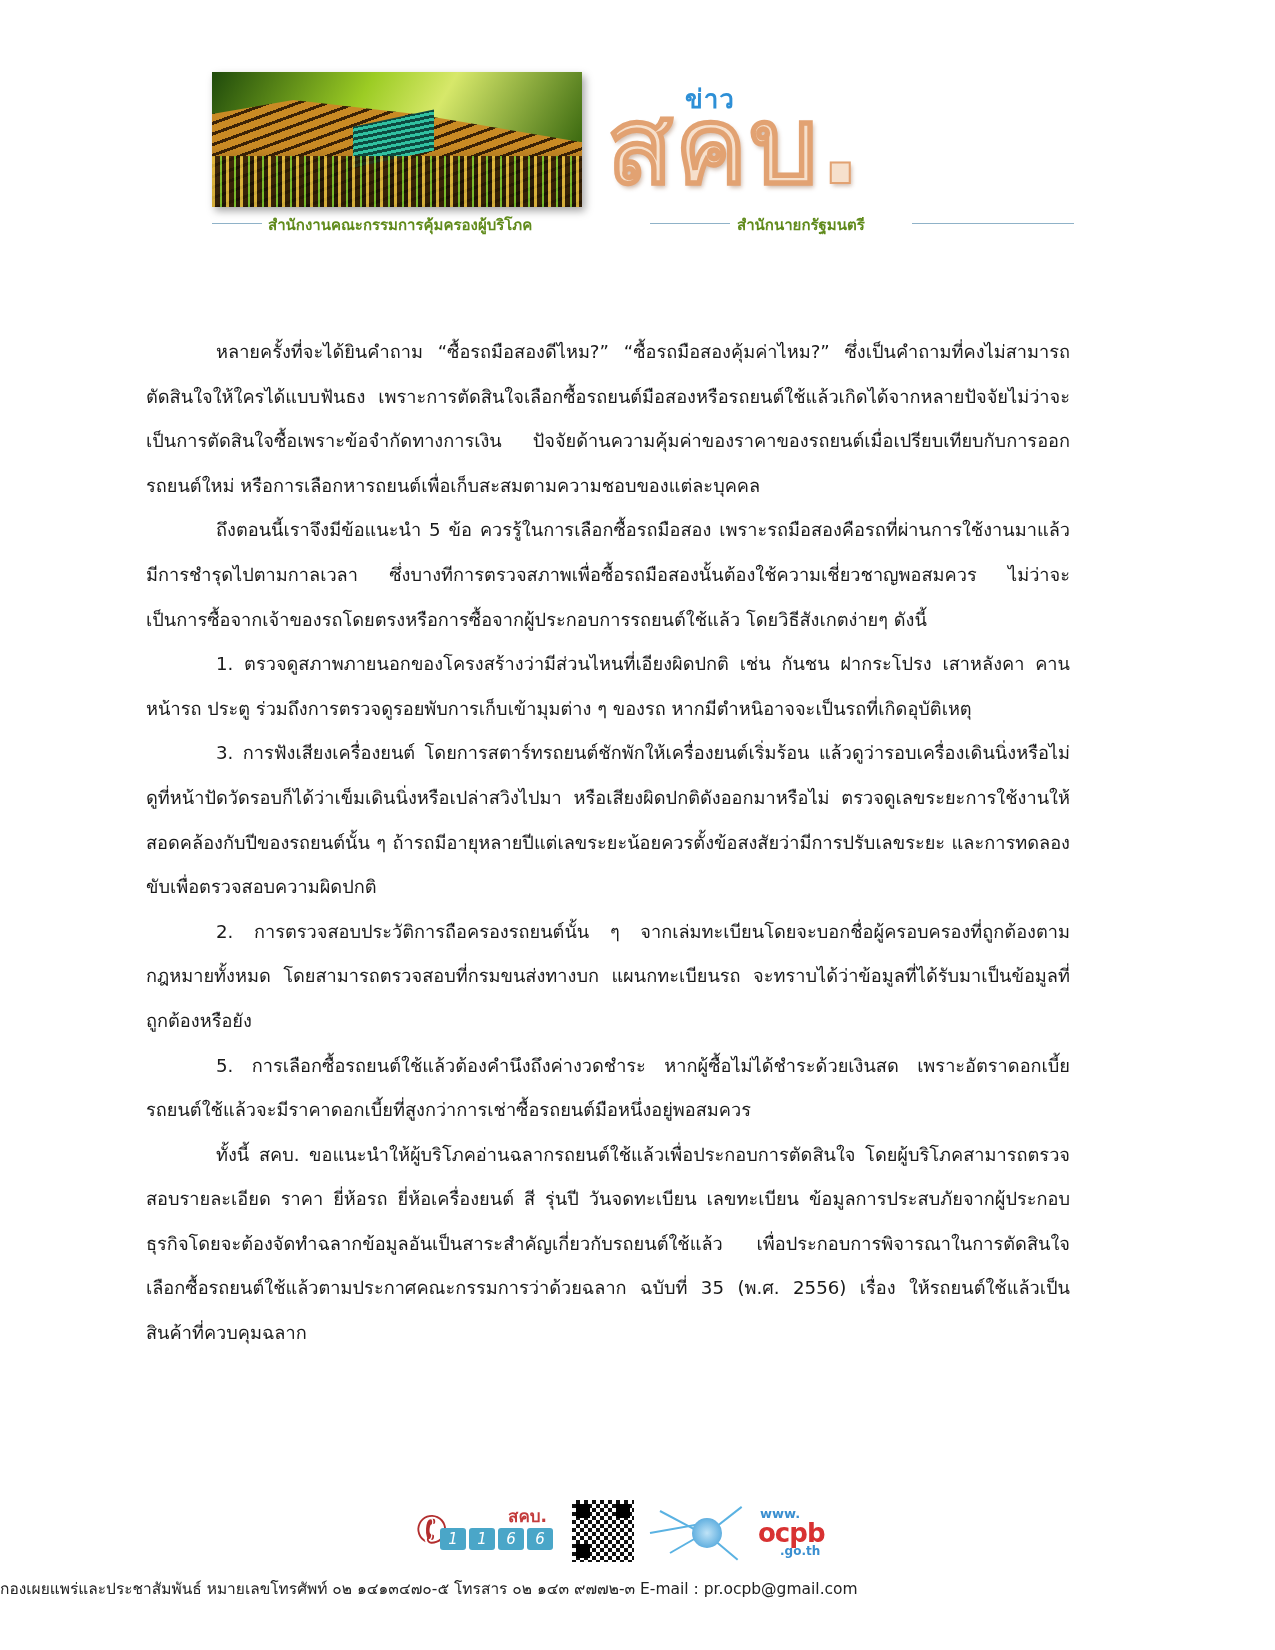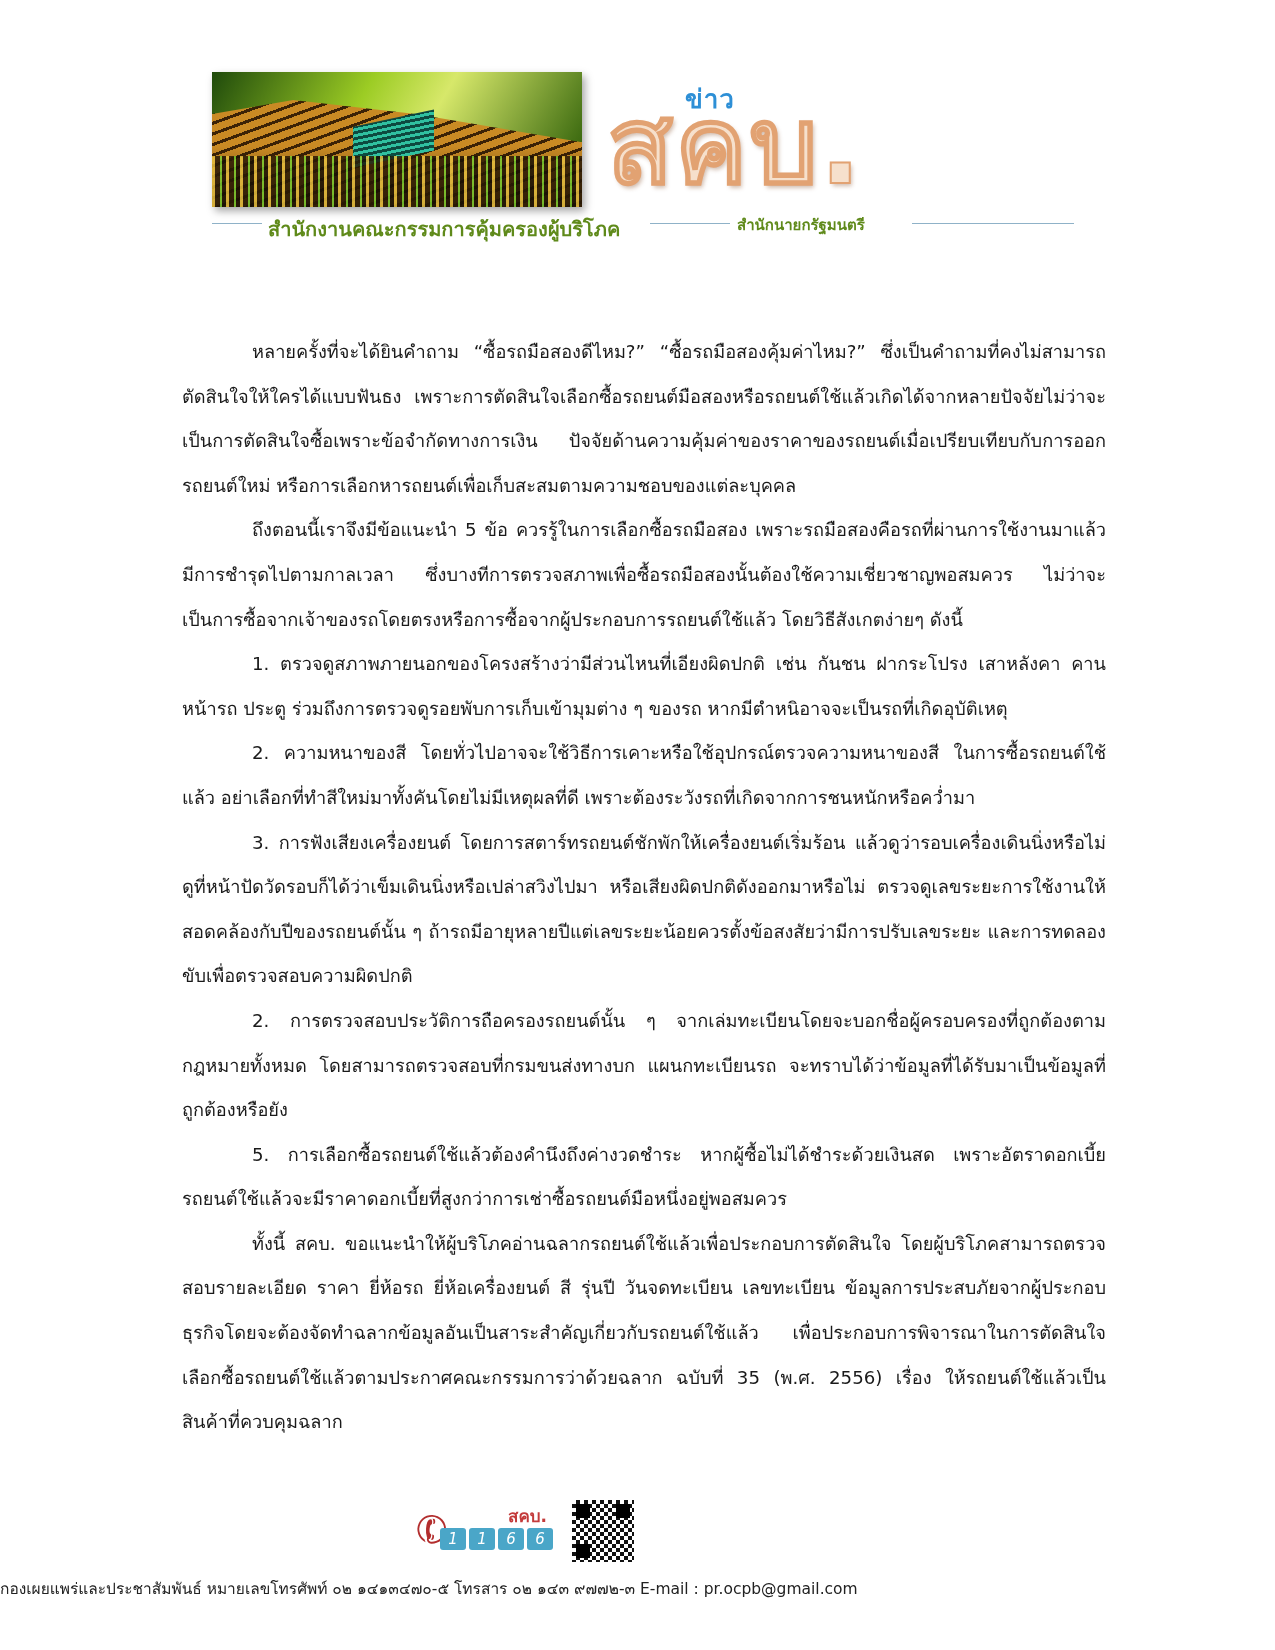--- a/index.html
+++ b/index.html
@@ -27,28 +27,28 @@
     color:#f6e0cc;-webkit-text-stroke:2px #e2a272;text-shadow:2px 3px 4px rgba(120,60,20,.35);font-family:"DejaVu Sans",sans-serif;letter-spacing:2px;}
   .seal{position:absolute;left:738px;top:8px;width:102px;height:102px;border-radius:50%;
     background:radial-gradient(circle,#f3a020 0 38%,#d8401c 39% 62%,#c93516 63% 100%);
     box-shadow:0 0 0 3px #e55a22 inset;}
   .seal .inner{position:absolute;left:24px;top:20px;width:54px;height:54px;border-radius:6px;
     background:#e89a28;border:2px solid #9a2a10;}
   .seal .num{position:absolute;left:22px;top:66px;width:58px;text-align:center;font-size:10px;color:#7a1a08;font-weight:bold;}
 
   .orgline{position:absolute;left:0;top:143px;width:862px;height:20px;}
   .orgline .rule{position:absolute;top:10px;height:1px;background:#8fb2c8;}
-  .orgline .org1{position:absolute;left:56px;top:0;font-size:20px;font-weight:bold;color:#5f8a1a;white-space:nowrap;}
+  .orgline .org1{position:absolute;left:56px;top:0;font-size:15px;font-weight:bold;color:#5f8a1a;white-space:nowrap;}
   .orgline .org2{position:absolute;left:525px;top:0;font-size:15px;font-weight:bold;color:#5f8a1a;white-space:nowrap;}
 
   
   .title{position:absolute;left:0;top:266px;width:1275px;text-align:center;font-size:27px;font-weight:bold;color:#111;}
 
   
-  .body{position:absolute;left:146px;top:330px;width:924px;font-size:18.2px;line-height:44.6px;color:#1a1a1a;text-align:justify;margin-left:36px;}
+  .body{position:absolute;left:146px;top:330px;width:924px;font-size:18.2px;line-height:44.6px;color:#1a1a1a;text-align:justify;}
   .body p{margin:0;text-indent:70px;}
 
   
   .flogos{position:absolute;left:408px;top:1496px;width:440px;height:72px;}
   .hotline{position:absolute;left:0;top:4px;width:152px;height:60px;}
   .hotline .handset{position:absolute;left:8px;top:8px;font-size:38px;color:#b32e2e;transform:rotate(-20deg);}
   .hotline .brand{position:absolute;left:100px;top:2px;font-size:17px;font-weight:bold;color:#c33b3b;}
   .hotline .digits{position:absolute;left:32px;top:28px;display:flex;gap:3px;}
   .hotline .digits span{display:inline-block;width:26px;height:22px;background:#4aa6c8;color:#fff;font-size:15px;text-align:center;line-height:22px;border-radius:3px;font-style:italic;}
   .qr{position:absolute;left:162px;top:2px;width:62px;height:62px;
@@ -88,38 +88,48 @@
       <div class="org2">สำนักนายกรัฐมนตรี</div>
       <div class="rule" style="left:700px;width:162px;"></div>
     </div>
   </div>
 
 
   <div class="body">
     <p>หลายครั้งที่จะได้ยินคำถาม “ซื้อรถมือสองดีไหม?” “ซื้อรถมือสองคุ้มค่าไหม?” ซึ่งเป็นคำถามที่คงไม่สามารถตัดสินใจให้ใครได้แบบฟันธง เพราะการตัดสินใจเลือกซื้อรถยนต์มือสองหรือรถยนต์ใช้แล้วเกิดได้จากหลายปัจจัยไม่ว่าจะเป็นการตัดสินใจซื้อเพราะข้อจำกัดทางการเงิน ปัจจัยด้านความคุ้มค่าของราคาของรถยนต์เมื่อเปรียบเทียบกับการออกรถยนต์ใหม่ หรือการเลือกหารถยนต์เพื่อเก็บสะสมตามความชอบของแต่ละบุคคล</p>
     <p>ถึงตอนนี้เราจึงมีข้อแนะนำ 5 ข้อ ควรรู้ในการเลือกซื้อรถมือสอง เพราะรถมือสองคือรถที่ผ่านการใช้งานมาแล้วมีการชำรุดไปตามกาลเวลา ซึ่งบางทีการตรวจสภาพเพื่อซื้อรถมือสองนั้นต้องใช้ความเชี่ยวชาญพอสมควร ไม่ว่าจะเป็นการซื้อจากเจ้าของรถโดยตรงหรือการซื้อจากผู้ประกอบการรถยนต์ใช้แล้ว โดยวิธีสังเกตง่ายๆ ดังนี้</p>
     <p>1. ตรวจดูสภาพภายนอกของโครงสร้างว่ามีส่วนไหนที่เอียงผิดปกติ เช่น กันชน ฝากระโปรง เสาหลังคา คานหน้ารถ ประตู ร่วมถึงการตรวจดูรอยพับการเก็บเข้ามุมต่าง ๆ ของรถ หากมีตำหนิอาจจะเป็นรถที่เกิดอุบัติเหตุ</p>
-    <p>2. ความหนาของสี โดยทั่วไปอาจจะใช้วิธีการเคาะหรือใช้อุปกรณ์ตรวจความหนาของสี ในการซื้อรถยนต์ใช้แล้ว อย่าเลือกที่ทำสีใหม่มาทั้งคันโดยไม่มีเหตุผลที่ดี เพราะต้องระวังรถที่เกิดจากการชนหนักหรือคว่ำมา</p>
     <p>3. การฟังเสียงเครื่องยนต์ โดยการสตาร์ทรถยนต์ชักพักให้เครื่องยนต์เริ่มร้อน แล้วดูว่ารอบเครื่องเดินนิ่งหรือไม่ ดูที่หน้าปัดวัดรอบก็ได้ว่าเข็มเดินนิ่งหรือเปล่าสวิงไปมา หรือเสียงผิดปกติดังออกมาหรือไม่ ตรวจดูเลขระยะการใช้งานให้สอดคล้องกับปีของรถยนต์นั้น ๆ ถ้ารถมีอายุหลายปีแต่เลขระยะน้อยควรตั้งข้อสงสัยว่ามีการปรับเลขระยะ และการทดลองขับเพื่อตรวจสอบความผิดปกติ</p>
     <p>2. การตรวจสอบประวัติการถือครองรถยนต์นั้น ๆ จากเล่มทะเบียนโดยจะบอกชื่อผู้ครอบครองที่ถูกต้องตามกฎหมายทั้งหมด โดยสามารถตรวจสอบที่กรมขนส่งทางบก แผนกทะเบียนรถ จะทราบได้ว่าข้อมูลที่ได้รับมาเป็นข้อมูลที่ถูกต้องหรือยัง</p>
     <p>5. การเลือกซื้อรถยนต์ใช้แล้วต้องคำนึงถึงค่างวดชำระ หากผู้ซื้อไม่ได้ชำระด้วยเงินสด เพราะอัตราดอกเบี้ยรถยนต์ใช้แล้วจะมีราคาดอกเบี้ยที่สูงกว่าการเช่าซื้อรถยนต์มือหนึ่งอยู่พอสมควร</p>
     <p>ทั้งนี้ สคบ. ขอแนะนำให้ผู้บริโภคอ่านฉลากรถยนต์ใช้แล้วเพื่อประกอบการตัดสินใจ โดยผู้บริโภคสามารถตรวจสอบรายละเอียด ราคา ยี่ห้อรถ ยี่ห้อเครื่องยนต์ สี รุ่นปี วันจดทะเบียน เลขทะเบียน ข้อมูลการประสบภัยจากผู้ประกอบธุรกิจโดยจะต้องจัดทำฉลากข้อมูลอันเป็นสาระสำคัญเกี่ยวกับรถยนต์ใช้แล้ว เพื่อประกอบการพิจารณาในการตัดสินใจเลือกซื้อรถยนต์ใช้แล้วตามประกาศคณะกรรมการว่าด้วยฉลาก ฉบับที่ 35 (พ.ศ. 2556) เรื่อง ให้รถยนต์ใช้แล้วเป็นสินค้าที่ควบคุมฉลาก</p>
   </div>
 
   <div class="flogos">
     <div class="hotline">
       <span class="handset">✆</span>
       <span class="brand">สคบ.</span>
       <div class="digits">
         <span>1</span>
         <span>1</span>
         <span>6</span>
         <span>6</span>
       </div>
     </div>
     <div class="qr"></div>
+    <div class="netlogo">
+      <div class="spoke" style="left:10px;top:36px;width:50px;transform:rotate(-10deg);"></div>
+      <div class="spoke" style="left:20px;top:14px;width:44px;transform:rotate(28deg);"></div>
+      <div class="spoke" style="left:67px;top:37px;width:44px;transform:rotate(-38deg);"></div>
+      <div class="spoke" style="left:67px;top:37px;width:40px;transform:rotate(40deg);"></div>
+      <div class="spoke" style="left:30px;top:56px;width:40px;transform:rotate(-30deg);"></div>
+      <div class="hub"></div>
+      <span class="www">www.</span>
+      <span class="ocpb">ocpb</span>
+      <span class="gov">.go.th</span>
+    </div>
   </div>
 
   <div class="contact">
     <span>กองเผยแพร่และประชาสัมพันธ์ หมายเลขโทรศัพท์ ๐๒ ๑๔๑๓๔๗๐-๕ โทรสาร ๐๒ ๑๔๓ ๙๗๗๒-๓ E-mail : pr.ocpb@gmail.com</span>
   </div>
 
 </div>
 
 </body></html>

